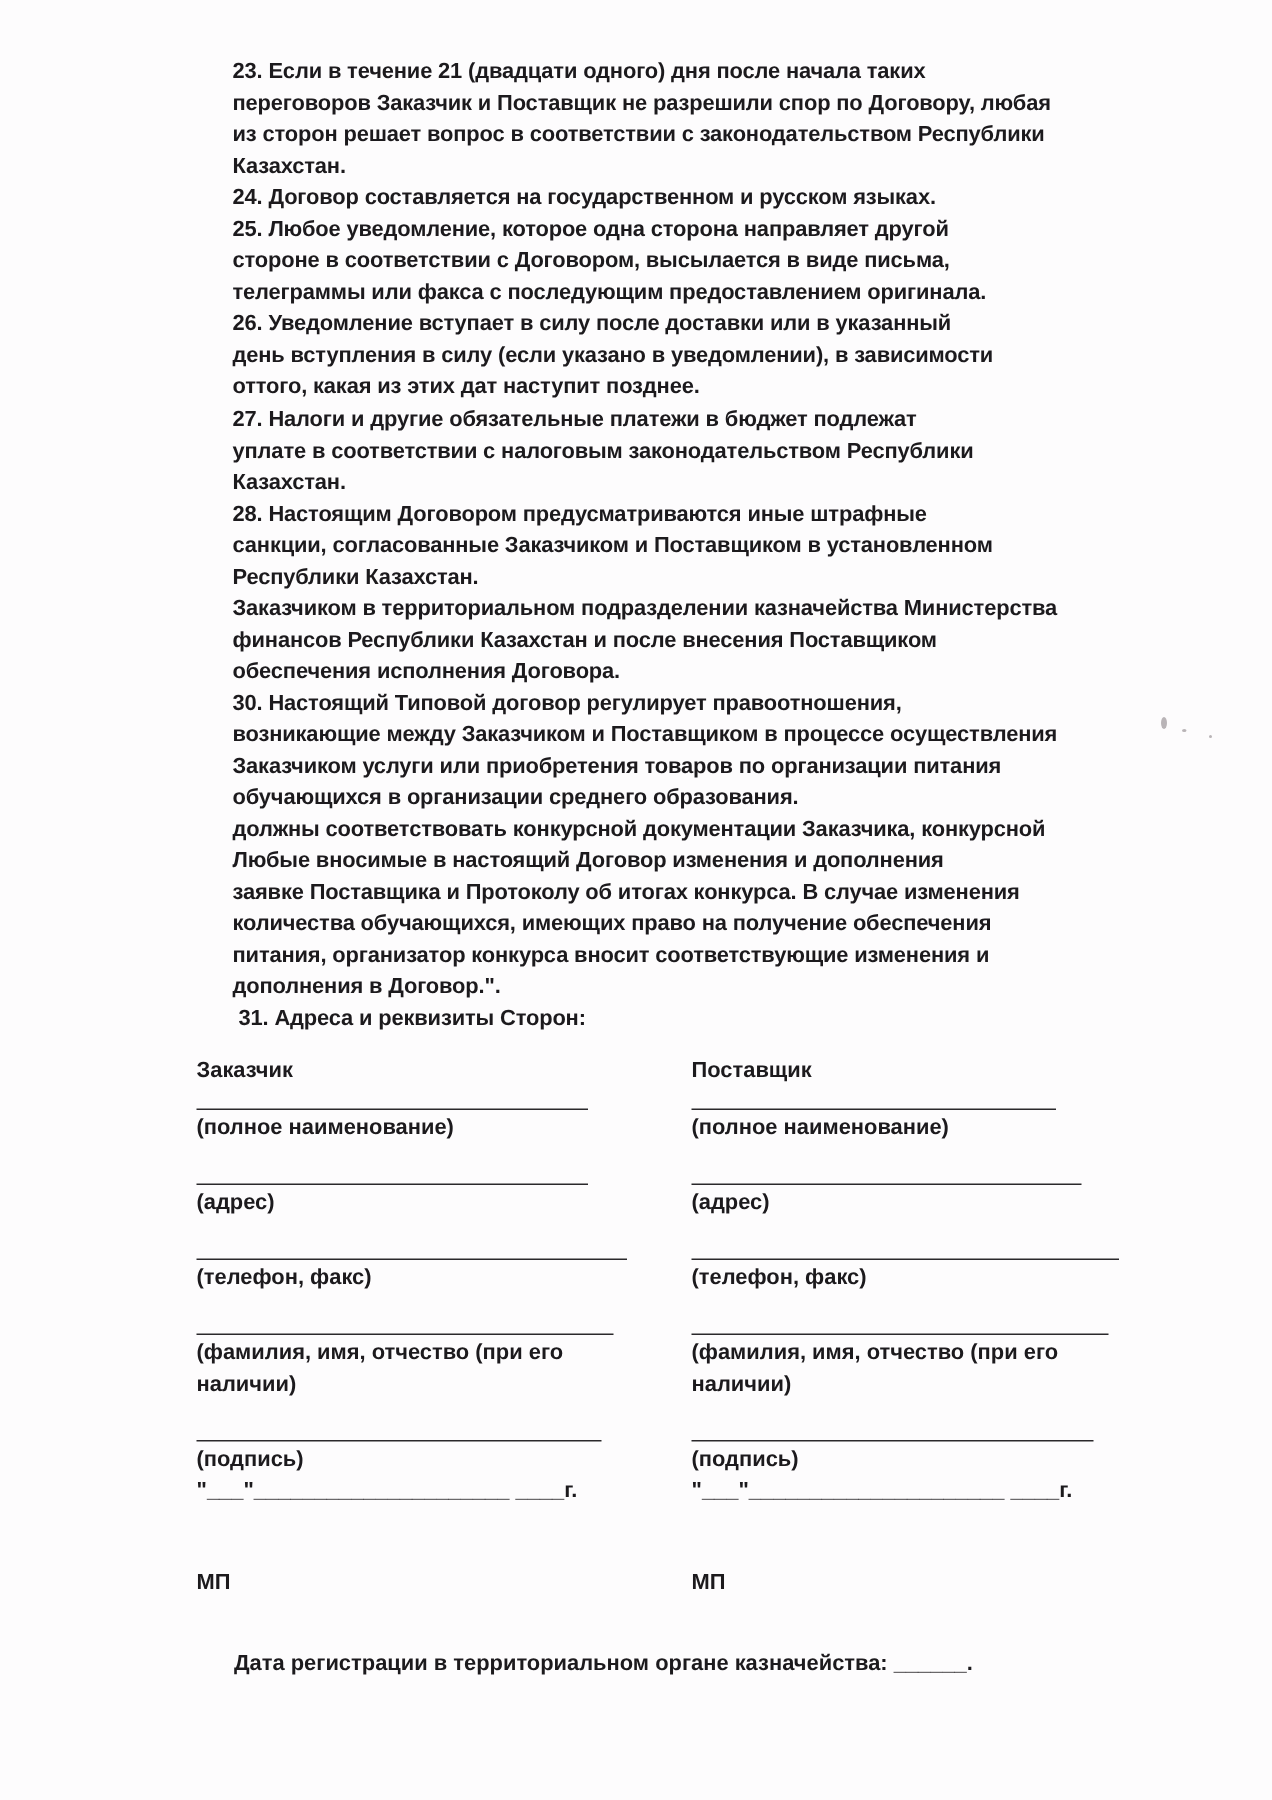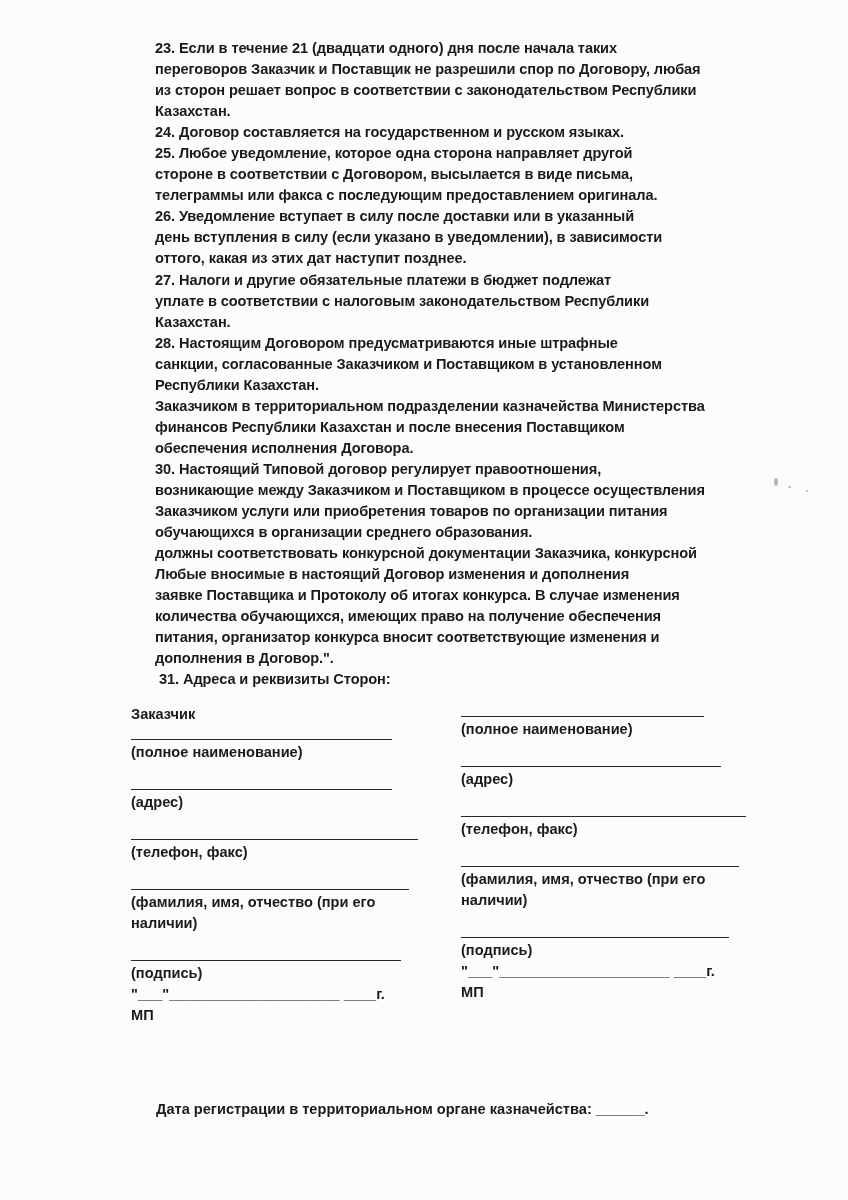--- a/index.html
+++ b/index.html
@@ -15,21 +15,21 @@
   .line { white-space: nowrap; display: block; height: 21.05px; }
   .line.indent { padding-left: 4px; }
   .col { position: absolute; top: 704px; font-size: 14.6px; line-height: 21px; }
   .col.left { left: 131px; width: 300px; }
   .col.right { left: 461px; width: 300px; }
   .field-line { display: block; border-bottom: 1px solid #2a282b; height: 12px; margin-bottom: 2px; }
   .lbl { display: block; }
   .party-title { display: block; margin-bottom: 2px; }
   .gap { height: 14px; }
   .date-line { display: block; white-space: nowrap; }
-  .mp { display: block; }
+  .mp { display: block; margin-top: 40px; }
   .registration {
     position: absolute; left: 156px; top: 1101px; font-size: 14.6px; white-space: nowrap;
   }
   .speck { position: absolute; background: #b9b4b7; border-radius: 50%; }
 </style>
 </head>
 <body>
 
 <div class="page">
 
@@ -82,20 +82,21 @@
     <span class="lbl">(фамилия, имя, отчество (при его</span>
     <span class="lbl">наличии)</span>
     <div class="gap"></div>
     <span class="field-line" style="width:270px"></span>
     <span class="lbl">(подпись)</span>
     <span class="date-line">"___"_____________________ ____г.</span>
     <span class="mp">МП</span>
   </div>
 
   <div class="col right">
+    <span class="party-title">Поставщик</span>
     <span class="field-line" style="width:243px"></span>
     <span class="lbl">(полное наименование)</span>
     <div class="gap"></div>
     <span class="field-line" style="width:260px"></span>
     <span class="lbl">(адрес)</span>
     <div class="gap"></div>
     <span class="field-line" style="width:285px"></span>
     <span class="lbl">(телефон, факс)</span>
     <div class="gap"></div>
     <span class="field-line" style="width:278px"></span>

